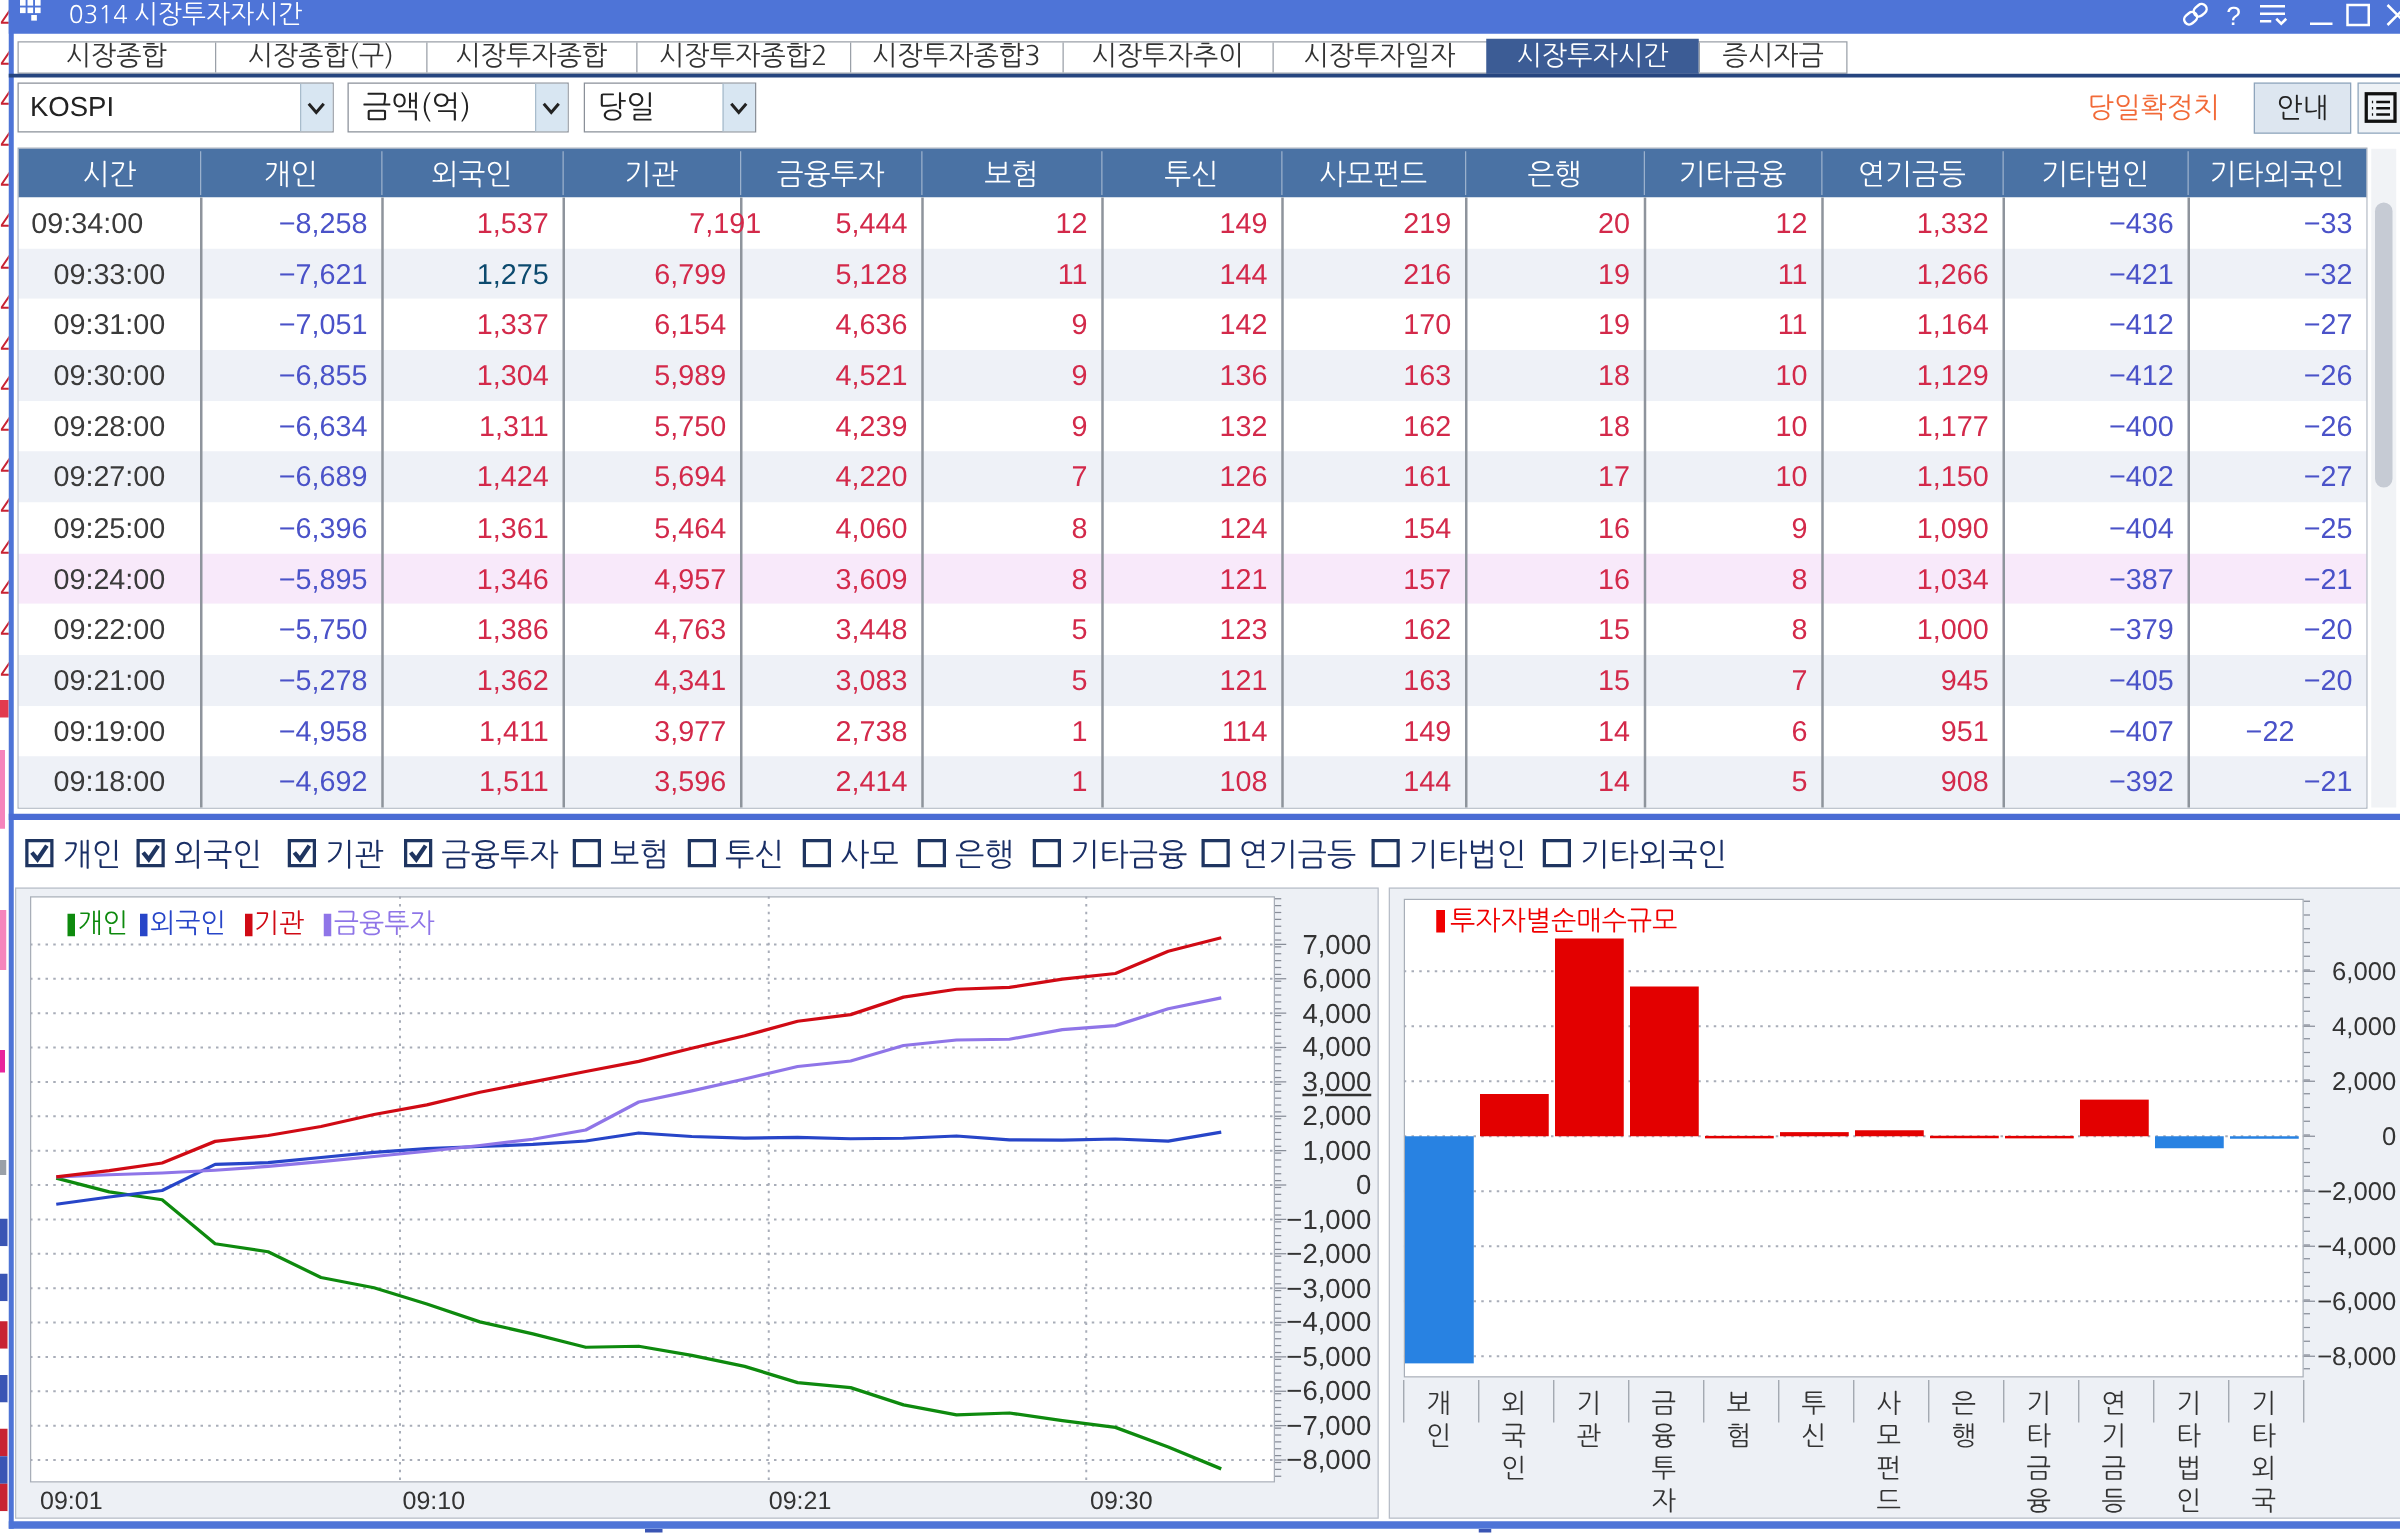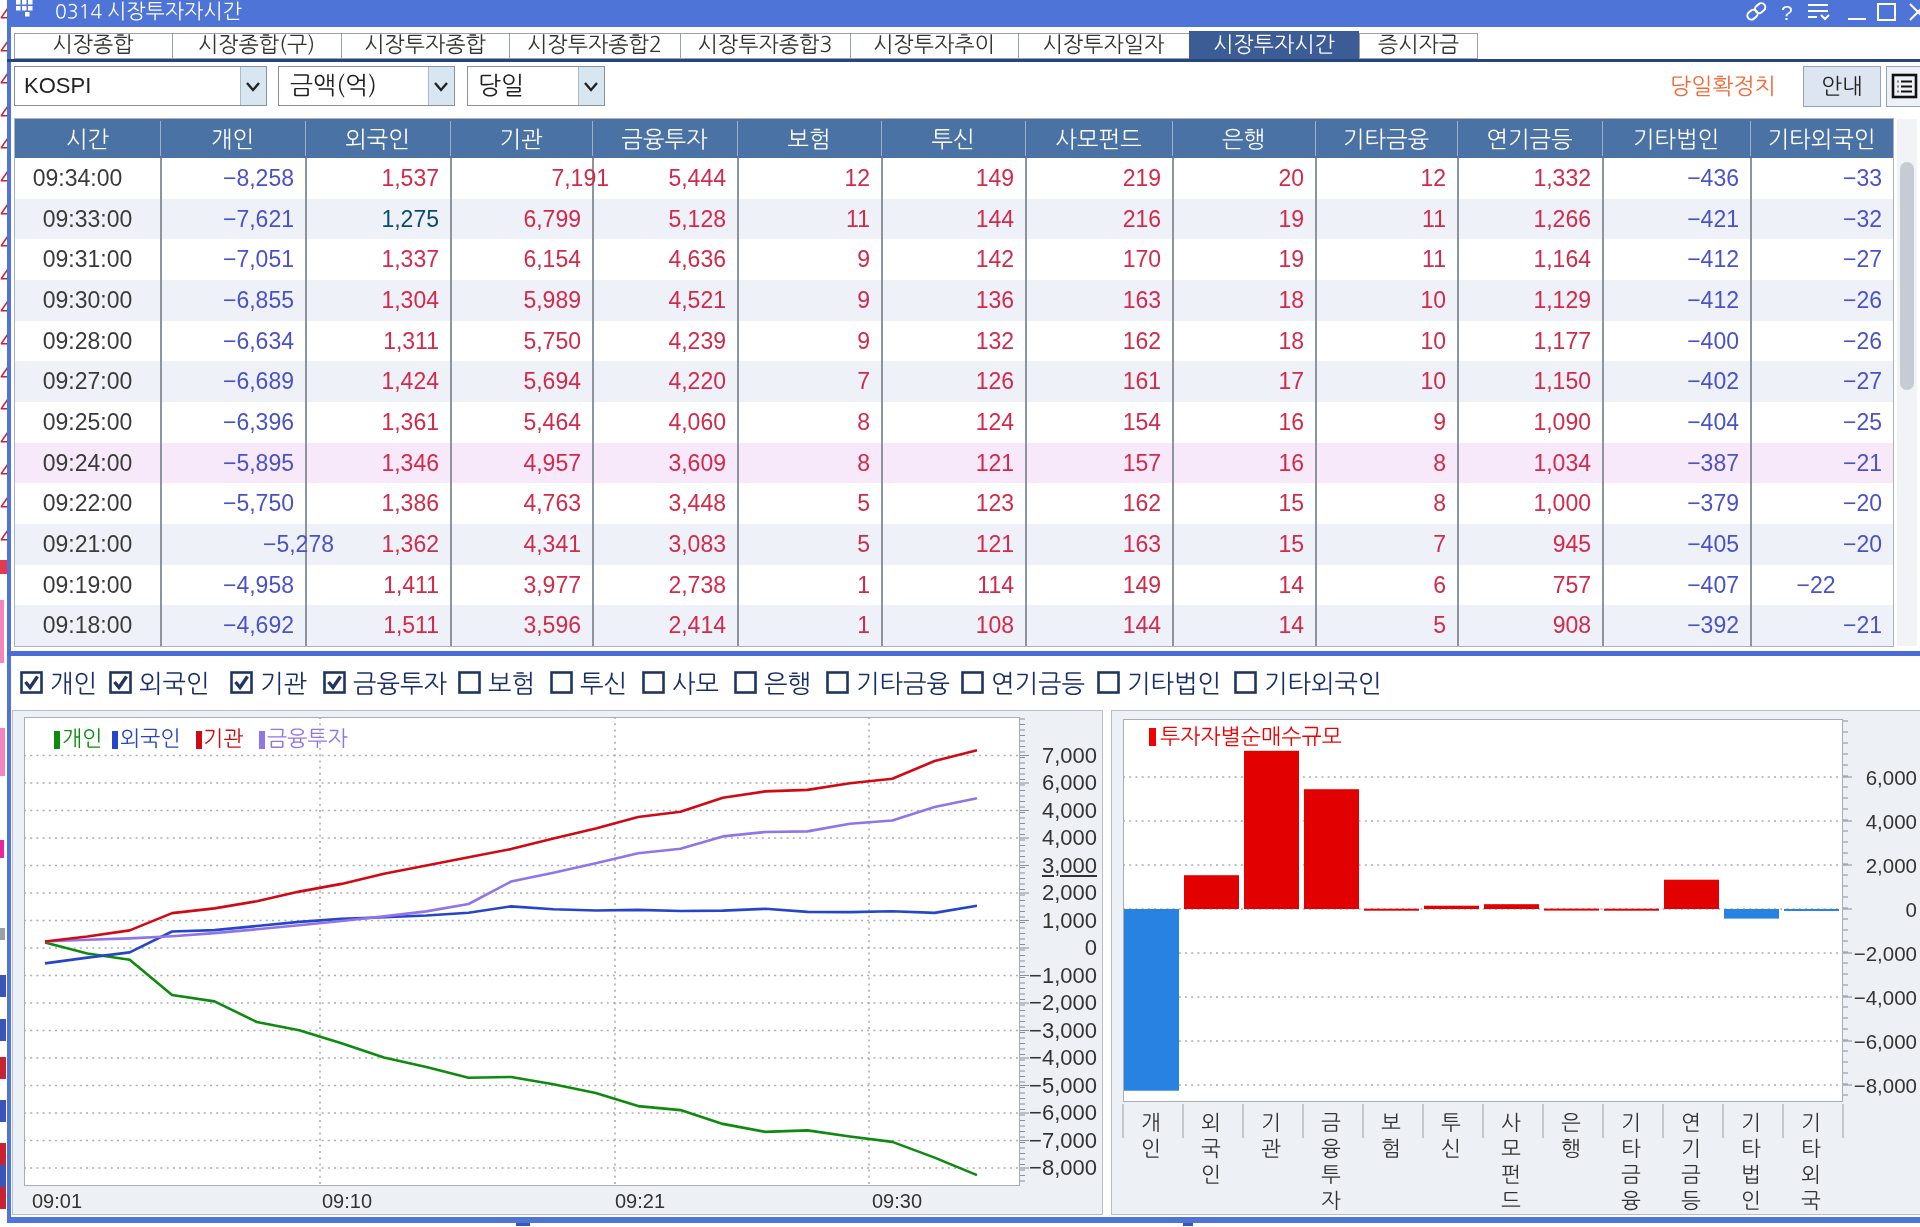--- a/index.html
+++ b/index.html
@@ -92,21 +92,21 @@
 <div class="a" style="left:1315px;top:121px;width:1px;height:35px;background:rgba(255,255,255,0.45);"></div>
 <div class="a" style="left:1315px;top:158px;width:1.5px;height:488px;background:#8e949c;"></div>
 <div class="a" style="left:1457px;top:121px;width:1px;height:35px;background:rgba(255,255,255,0.45);"></div>
 <div class="a" style="left:1457px;top:158px;width:1.5px;height:488px;background:#8e949c;"></div>
 <div class="a" style="left:1602px;top:121px;width:1px;height:35px;background:rgba(255,255,255,0.45);"></div>
 <div class="a" style="left:1602px;top:158px;width:1.5px;height:488px;background:#8e949c;"></div>
 <div class="a" style="left:1750px;top:121px;width:1px;height:35px;background:rgba(255,255,255,0.45);"></div>
 <div class="a" style="left:1750px;top:158px;width:1.5px;height:488px;background:#8e949c;"></div>
 <div class="a" style="left:1897px;top:119px;width:20px;height:527px;background:#f1f3f6;"></div>
 <div class="a" style="left:1900px;top:162px;width:14px;height:228px;background:#c6cbd4;border-radius:7px;"></div>
-<div class="num" style="left:5px;top:158.0px;width:145px;text-align:center;color:#3a3a3a;">09:34:00</div>
+<div class="num" style="left:25px;top:158.0px;width:145px;text-align:left;color:#3a3a3a;">09:34:00</div>
 <div class="num" style="left:160px;top:158.0px;width:134px;color:#4a52c8;">−8,258</div>
 <div class="num" style="left:305px;top:158.0px;width:134px;color:#d3294a;">1,537</div>
 <div class="num" style="left:450px;top:158.0px;width:131px;color:#d3294a;margin-left:28px;">7,191</div>
 <div class="num" style="left:592px;top:158.0px;width:134px;color:#d3294a;">5,444</div>
 <div class="num" style="left:737px;top:158.0px;width:133px;color:#d3294a;">12</div>
 <div class="num" style="left:881px;top:158.0px;width:133px;color:#d3294a;">149</div>
 <div class="num" style="left:1025px;top:158.0px;width:136px;color:#d3294a;">219</div>
 <div class="num" style="left:1172px;top:158.0px;width:132px;color:#d3294a;">20</div>
 <div class="num" style="left:1315px;top:158.0px;width:131px;color:#d3294a;">12</div>
 <div class="num" style="left:1457px;top:158.0px;width:134px;color:#d3294a;">1,332</div>
@@ -210,21 +210,21 @@
 <div class="num" style="left:592px;top:483.4px;width:134px;color:#d3294a;">3,448</div>
 <div class="num" style="left:737px;top:483.4px;width:133px;color:#d3294a;">5</div>
 <div class="num" style="left:881px;top:483.4px;width:133px;color:#d3294a;">123</div>
 <div class="num" style="left:1025px;top:483.4px;width:136px;color:#d3294a;">162</div>
 <div class="num" style="left:1172px;top:483.4px;width:132px;color:#d3294a;">15</div>
 <div class="num" style="left:1315px;top:483.4px;width:131px;color:#d3294a;">8</div>
 <div class="num" style="left:1457px;top:483.4px;width:134px;color:#d3294a;">1,000</div>
 <div class="num" style="left:1602px;top:483.4px;width:137px;color:#4a52c8;">−379</div>
 <div class="num" style="left:1750px;top:483.4px;width:132px;color:#4a52c8;">−20</div>
 <div class="num" style="left:15px;top:524.0px;width:145px;text-align:center;color:#3a3a3a;">09:21:00</div>
-<div class="num" style="left:160px;top:524.0px;width:134px;color:#4a52c8;padding-left:40px;">−5,278</div>
+<div class="num" style="left:160px;top:524.0px;width:134px;color:#4a52c8;">−5,278</div>
 <div class="num" style="left:305px;top:524.0px;width:134px;color:#d3294a;">1,362</div>
 <div class="num" style="left:450px;top:524.0px;width:131px;color:#d3294a;">4,341</div>
 <div class="num" style="left:592px;top:524.0px;width:134px;color:#d3294a;">3,083</div>
 <div class="num" style="left:737px;top:524.0px;width:133px;color:#d3294a;">5</div>
 <div class="num" style="left:881px;top:524.0px;width:133px;color:#d3294a;">121</div>
 <div class="num" style="left:1025px;top:524.0px;width:136px;color:#d3294a;">163</div>
 <div class="num" style="left:1172px;top:524.0px;width:132px;color:#d3294a;">15</div>
 <div class="num" style="left:1315px;top:524.0px;width:131px;color:#d3294a;">7</div>
 <div class="num" style="left:1457px;top:524.0px;width:134px;color:#d3294a;">945</div>
 <div class="num" style="left:1602px;top:524.0px;width:137px;color:#4a52c8;">−405</div>
@@ -232,21 +232,21 @@
 <div class="num" style="left:15px;top:564.7px;width:145px;text-align:center;color:#3a3a3a;">09:19:00</div>
 <div class="num" style="left:160px;top:564.7px;width:134px;color:#4a52c8;">−4,958</div>
 <div class="num" style="left:305px;top:564.7px;width:134px;color:#d3294a;">1,411</div>
 <div class="num" style="left:450px;top:564.7px;width:131px;color:#d3294a;">3,977</div>
 <div class="num" style="left:592px;top:564.7px;width:134px;color:#d3294a;">2,738</div>
 <div class="num" style="left:737px;top:564.7px;width:133px;color:#d3294a;">1</div>
 <div class="num" style="left:881px;top:564.7px;width:133px;color:#d3294a;">114</div>
 <div class="num" style="left:1025px;top:564.7px;width:136px;color:#d3294a;">149</div>
 <div class="num" style="left:1172px;top:564.7px;width:132px;color:#d3294a;">14</div>
 <div class="num" style="left:1315px;top:564.7px;width:131px;color:#d3294a;">6</div>
-<div class="num" style="left:1457px;top:564.7px;width:134px;color:#d3294a;">757</div>
+<div class="num" style="left:1457px;top:564.7px;width:134px;color:#d3294a;">951</div>
 <div class="num" style="left:1602px;top:564.7px;width:137px;color:#4a52c8;">−407</div>
 <div class="num" style="left:1750px;top:564.7px;width:132px;color:#4a52c8;text-align:center;">−22</div>
 <div class="num" style="left:15px;top:605.4px;width:145px;text-align:center;color:#3a3a3a;">09:18:00</div>
 <div class="num" style="left:160px;top:605.4px;width:134px;color:#4a52c8;">−4,692</div>
 <div class="num" style="left:305px;top:605.4px;width:134px;color:#d3294a;">1,511</div>
 <div class="num" style="left:450px;top:605.4px;width:131px;color:#d3294a;">3,596</div>
 <div class="num" style="left:592px;top:605.4px;width:134px;color:#d3294a;">2,414</div>
 <div class="num" style="left:737px;top:605.4px;width:133px;color:#d3294a;">1</div>
 <div class="num" style="left:881px;top:605.4px;width:133px;color:#d3294a;">108</div>
 <div class="num" style="left:1025px;top:605.4px;width:136px;color:#d3294a;">144</div>

